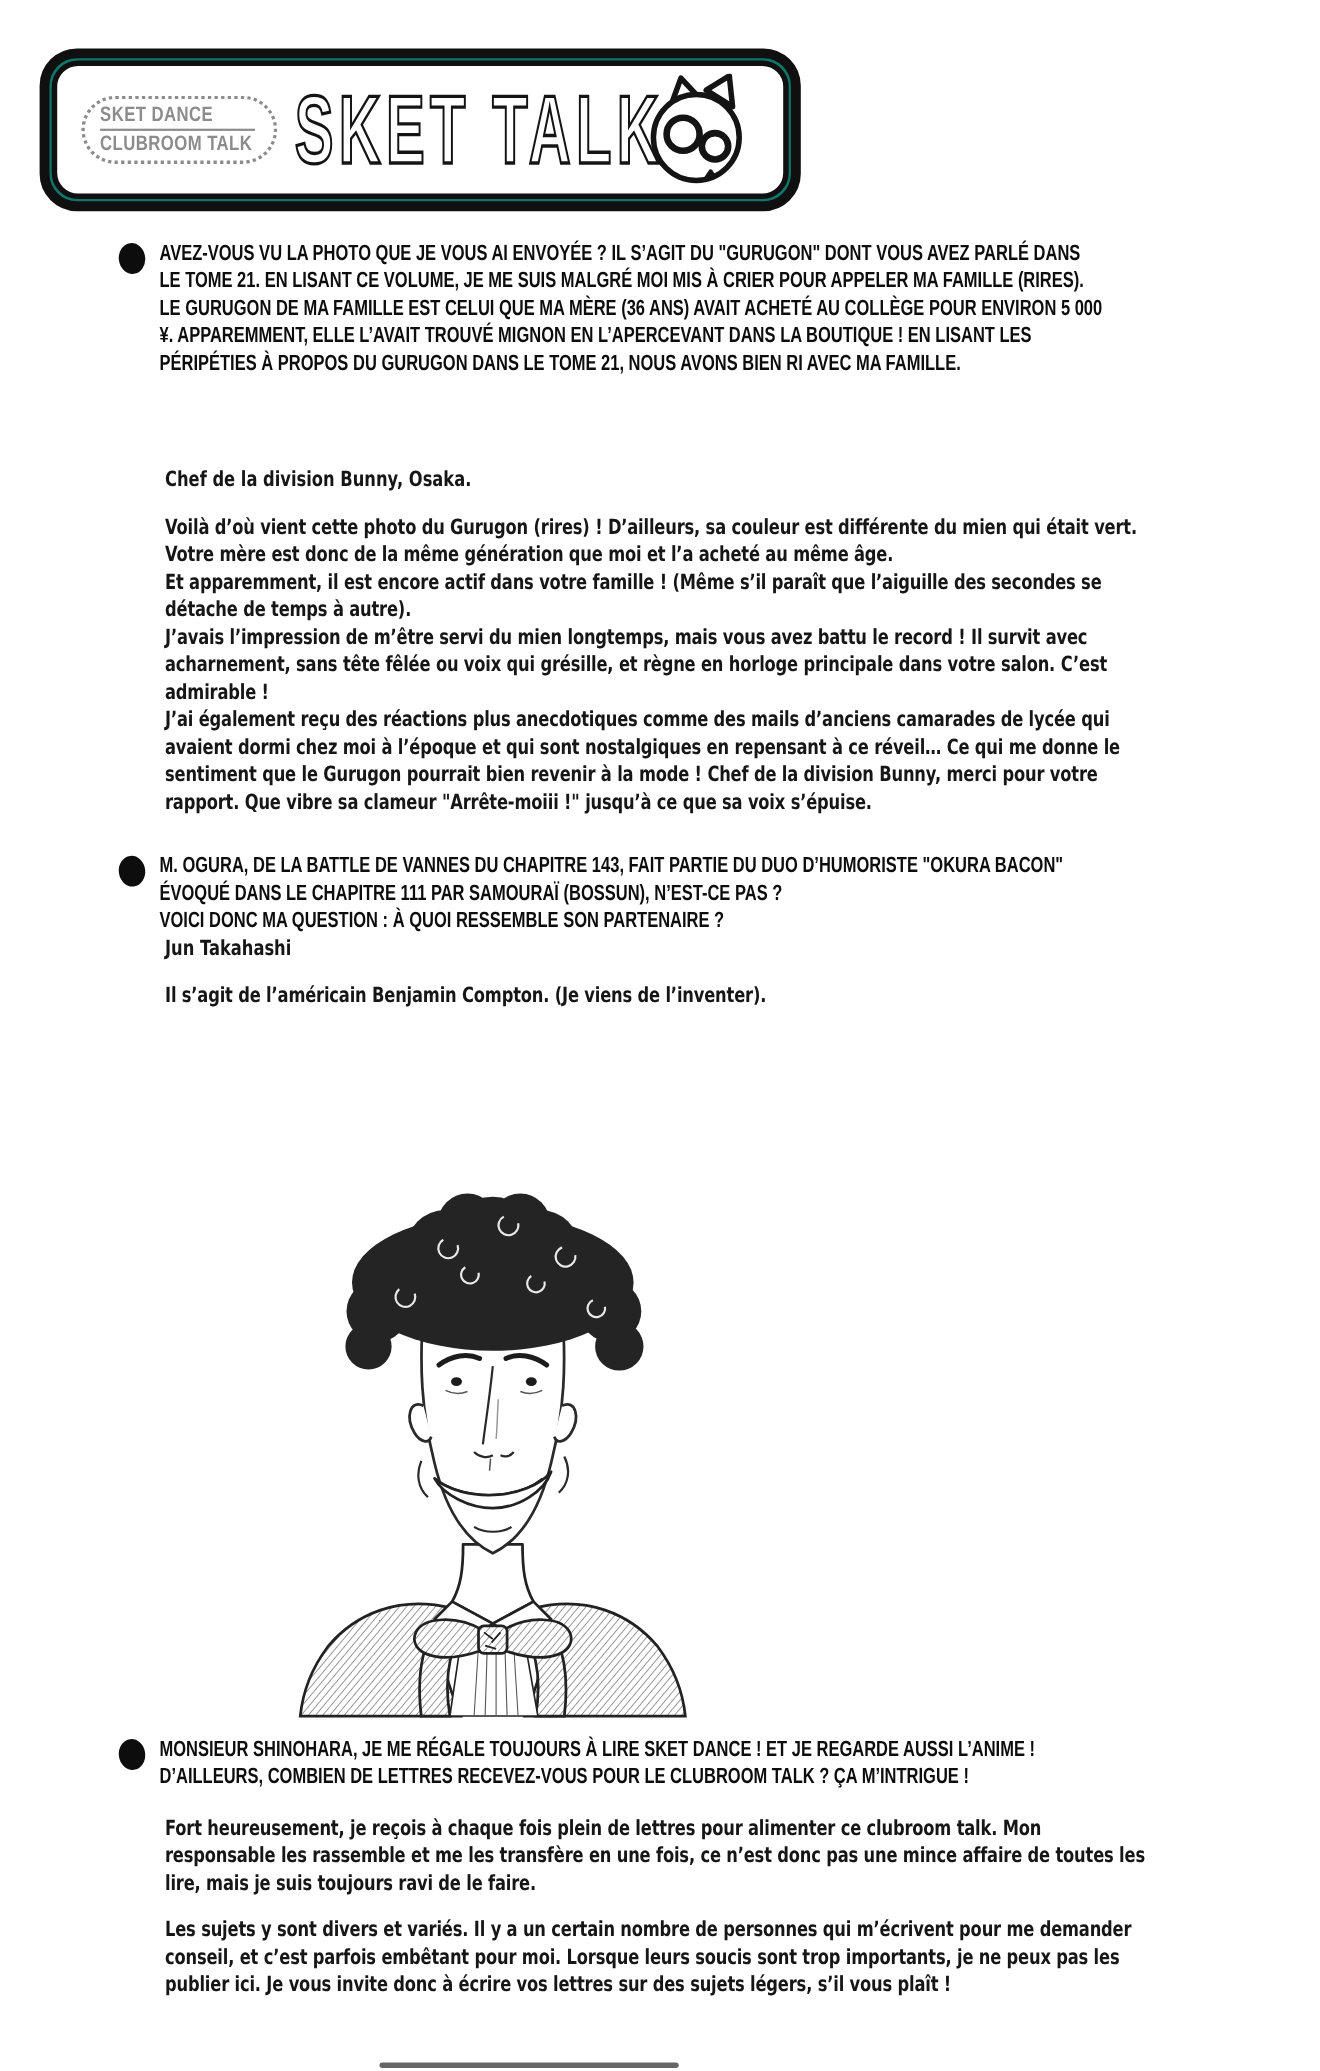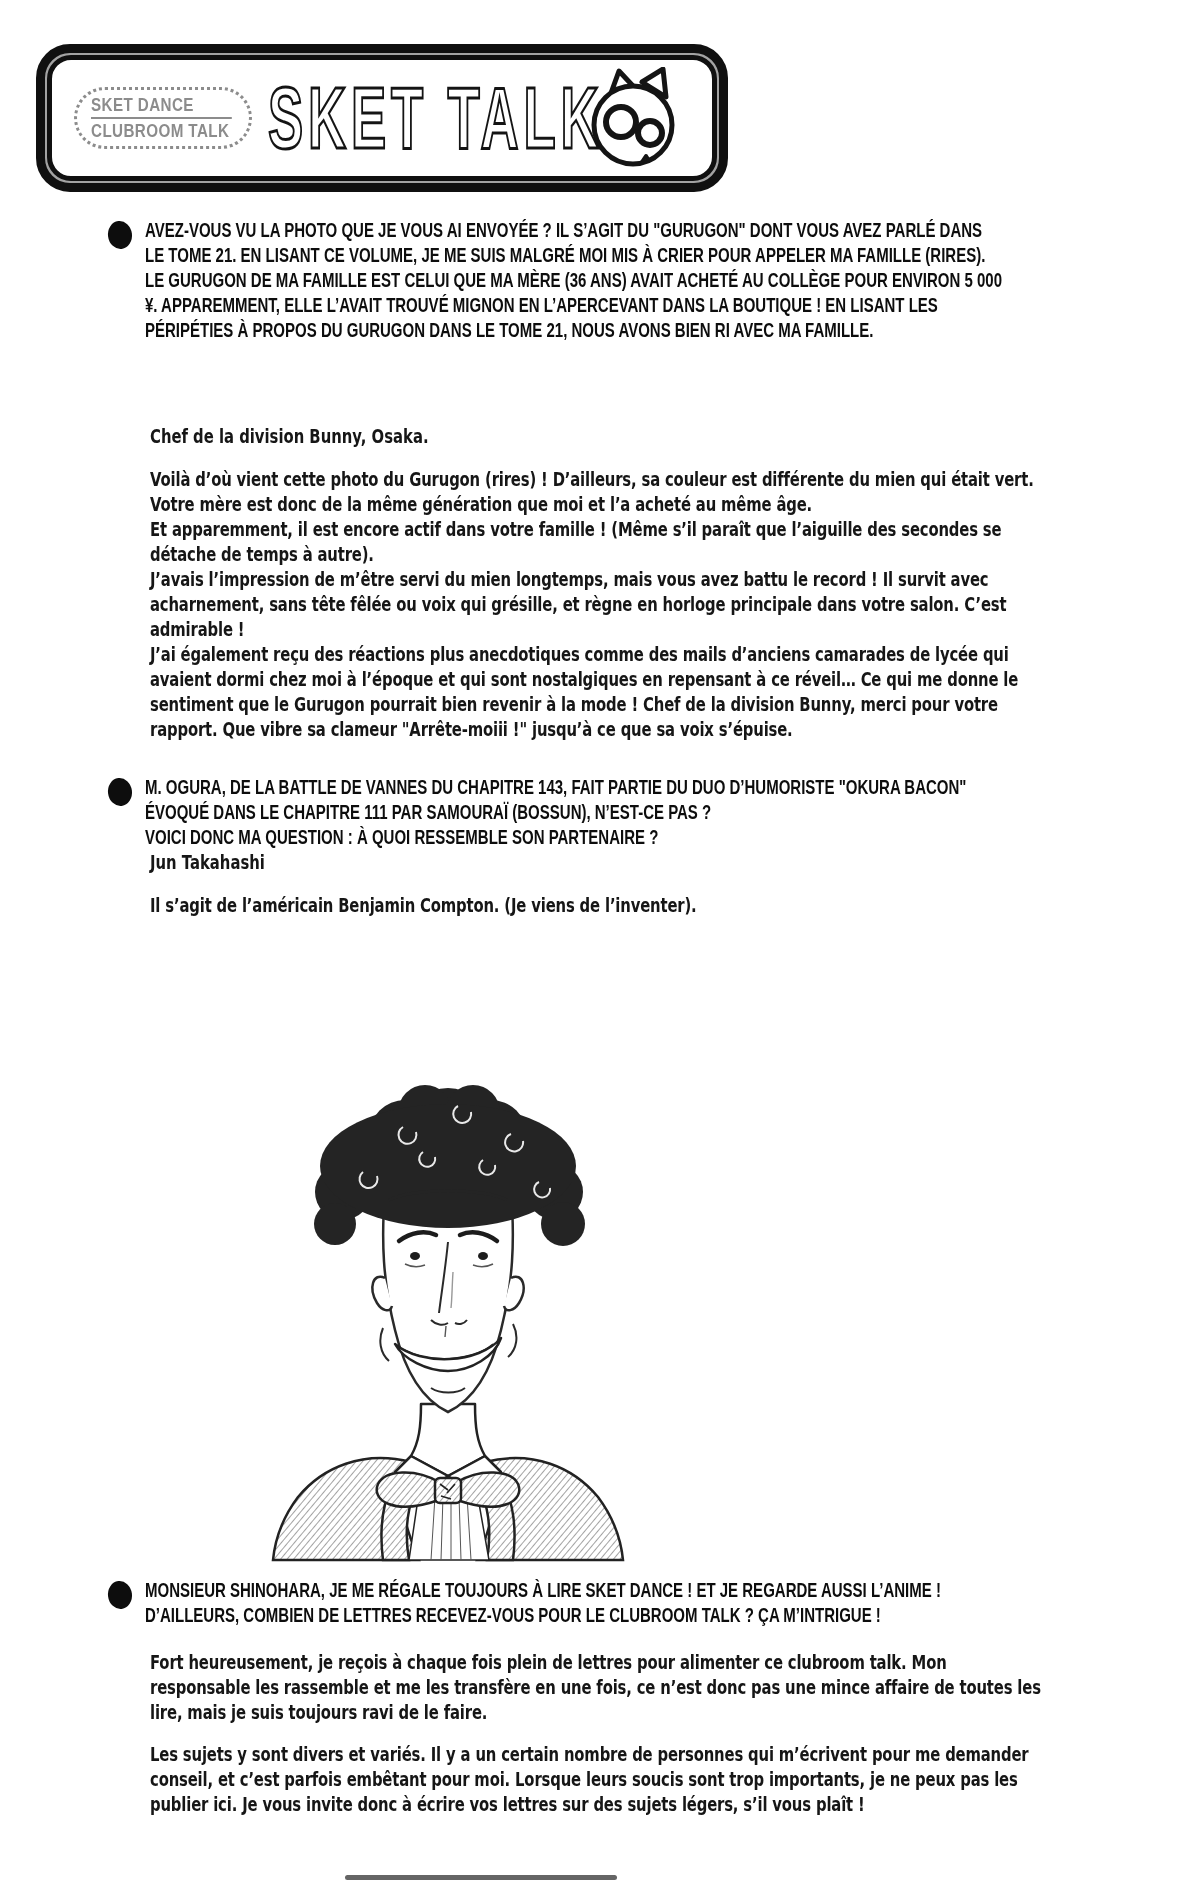--- a/index.html
+++ b/index.html
@@ -3,21 +3,21 @@
 <meta charset="utf-8">
 <style>
   html,body{margin:0;padding:0;background:#ffffff;}
   .page{
     position:relative;width:1200px;height:1883px;background:#ffffff;
     overflow:hidden;font-family:"Liberation Sans",sans-serif;color:#111;
   }
   
   .header-box{
     position:absolute;left:36px;top:44px;width:692px;height:148px;
-    border:9px solid #101010;border-radius:34px;box-sizing:border-box;background:#a3a3a3;
+    border:9px solid #101010;border-radius:34px;box-sizing:border-box;background:#0f766e;
   }
   .header-box-inner{
     position:absolute;inset:2px;border:5px solid #101010;border-radius:24px;
     display:flex;align-items:center;padding-left:22px;box-sizing:border-box;background:#fff;
   }
   .badge{
     flex:0 0 auto;width:178px;height:62px;border:3px dotted #8c8c8c;border-radius:32px;
     box-sizing:border-box;display:flex;flex-direction:column;justify-content:center;
     padding:0 14px;overflow:visible;
   }

